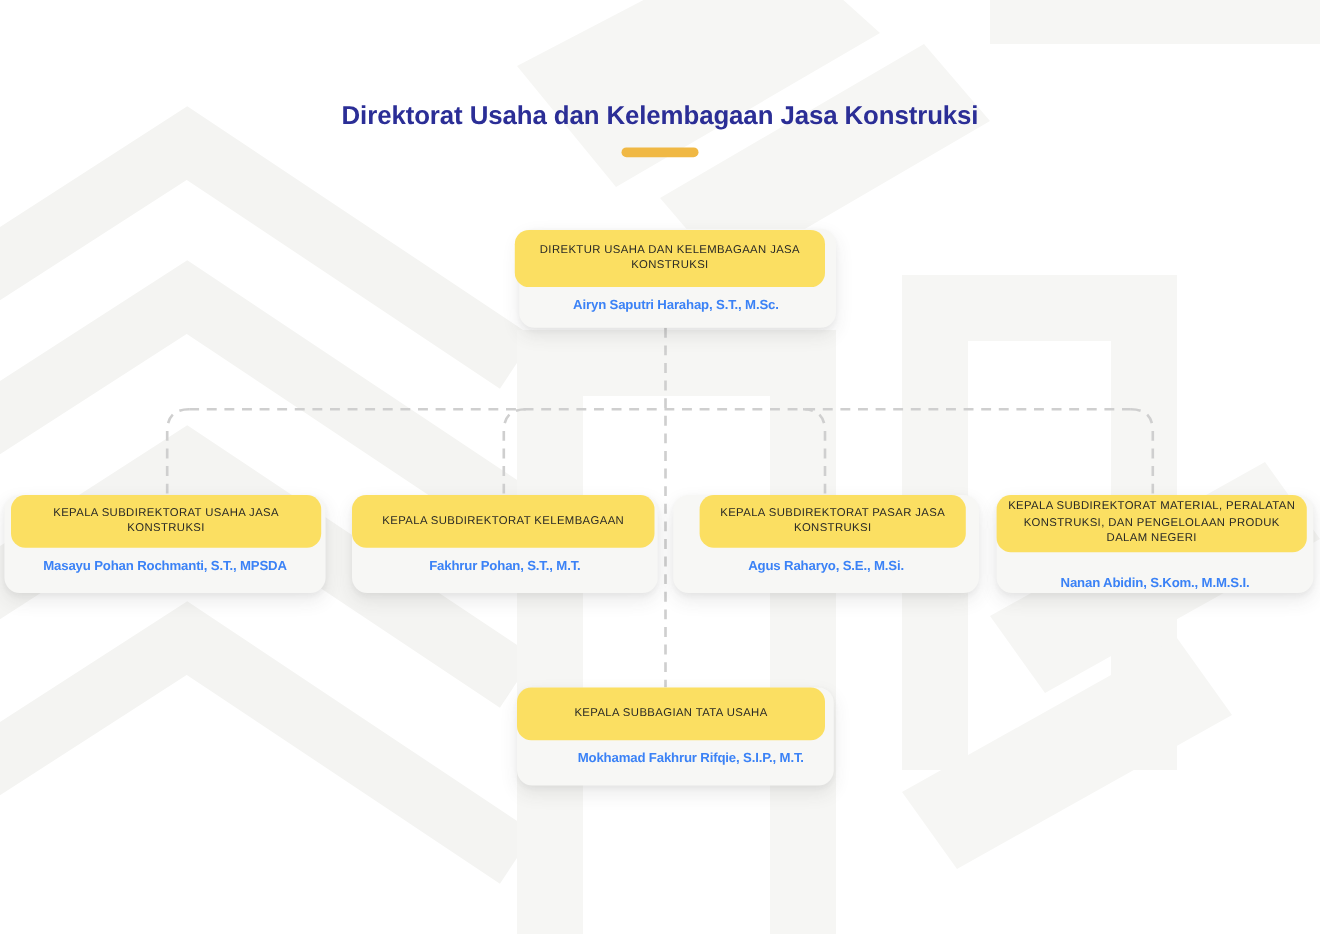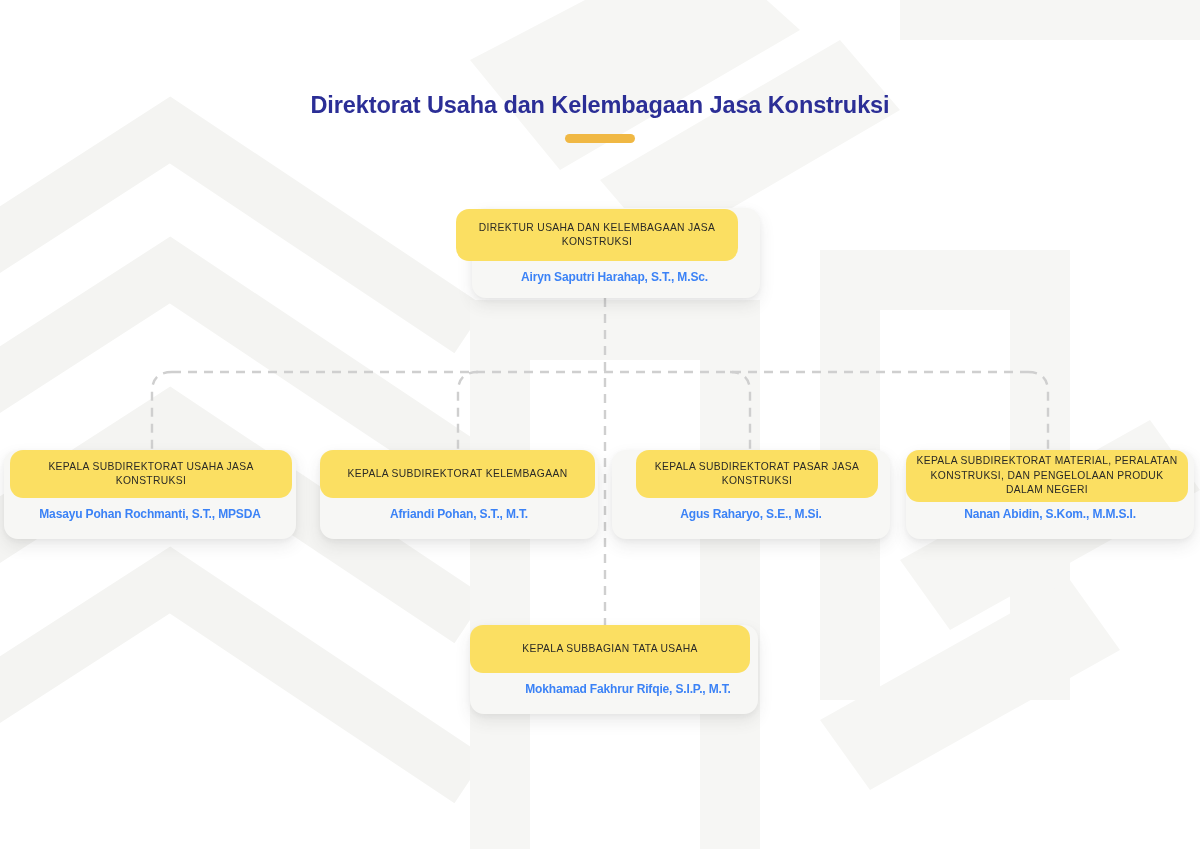--- a/index.html
+++ b/index.html
@@ -119,42 +119,42 @@
     color: #3b82f6;
     letter-spacing: -0.15px;
     line-height: 20px;
     white-space: nowrap;
   }
 
   
 
   
   #node-director .card-white { left: 472px; top: 208px; width: 288px; height: 90px; }
-  #node-director .card-head  { left: 456px; top: 209px; width: 282px; height: 52px; }
+  #node-director .card-head  { left: 468px; top: 209px; width: 282px; height: 52px; }
   #node-director .card-name  { left: 472px; top: 261px; width: 285px; height: 32px; }
 
   
   #node-sub1 .card-white { left: 4px;  top: 450px; width: 292px; height: 89px; }
   #node-sub1 .card-head  { left: 10px; top: 450px; width: 282px; height: 48px; }
   #node-sub1 .card-name  { left: 4px;  top: 498px; width: 292px; height: 32px; }
 
   
   #node-sub2 .card-white { left: 320px; top: 450px; width: 278px; height: 89px; }
   #node-sub2 .card-head  { left: 320px; top: 450px; width: 275px; height: 48px; }
   #node-sub2 .card-name  { left: 320px; top: 498px; width: 278px; height: 32px; }
 
   
   #node-sub3 .card-white { left: 612px; top: 450px; width: 278px; height: 89px; }
   #node-sub3 .card-head  { left: 636px; top: 450px; width: 242px; height: 48px; }
   #node-sub3 .card-name  { left: 612px; top: 498px; width: 278px; height: 32px; }
 
   
   #node-sub4 .card-white { left: 906px; top: 450px; width: 288px; height: 89px; }
   #node-sub4 .card-head  { left: 906px; top: 450px; width: 282px; height: 52px; }
-  #node-sub4 .card-name  { left: 906px; top: 498px; width: 288px; height: 32px; text-align: right; }
+  #node-sub4 .card-name  { left: 906px; top: 514px; width: 288px; height: 32px; text-align: right; }
 
   
   #node-tu .card-white { left: 470px; top: 625px; width: 288px; height: 89px; }
   #node-tu .card-head  { left: 470px; top: 625px; width: 280px; height: 48px; }
   #node-tu .card-name  { left: 484px; top: 673px; width: 288px; height: 32px; }
 </style>
 </head>
 <body>
 
 <svg id="bg-watermark" viewBox="0 0 1200 849" xmlns="http://www.w3.org/2000/svg">
@@ -232,21 +232,21 @@
       <span class="card-name-text">Masayu Pohan Rochmanti, S.T., MPSDA</span>
     </div>
   </div>
 
   <div class="node" id="node-sub2">
     <div class="card-white"></div>
     <div class="card-head">
       <span class="card-head-text">KEPALA SUBDIREKTORAT KELEMBAGAAN</span>
     </div>
     <div class="card-name">
-      <span class="card-name-text">Afriandi Pohan, S.T., M.T.</span>
+      <span class="card-name-text">Fakhrur Pohan, S.T., M.T.</span>
     </div>
   </div>
 
   <div class="node" id="node-sub3">
     <div class="card-white"></div>
     <div class="card-head">
       <span class="card-head-text">KEPALA SUBDIREKTORAT PASAR JASA KONSTRUKSI</span>
     </div>
     <div class="card-name">
       <span class="card-name-text">Agus Raharyo, S.E., M.Si.</span>

